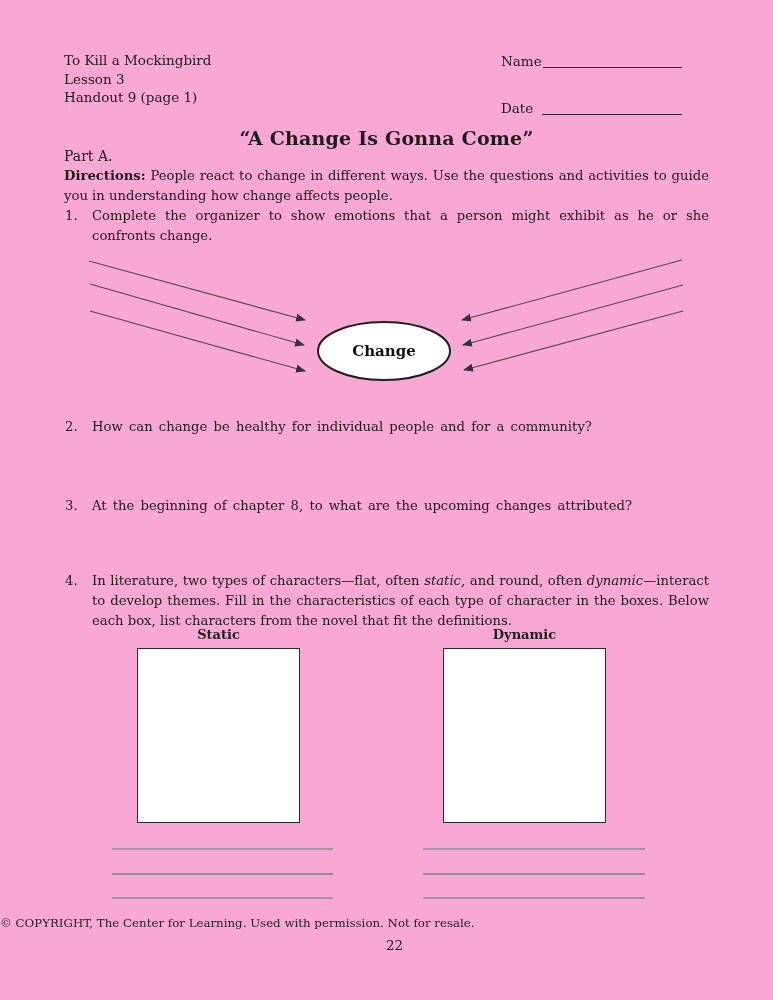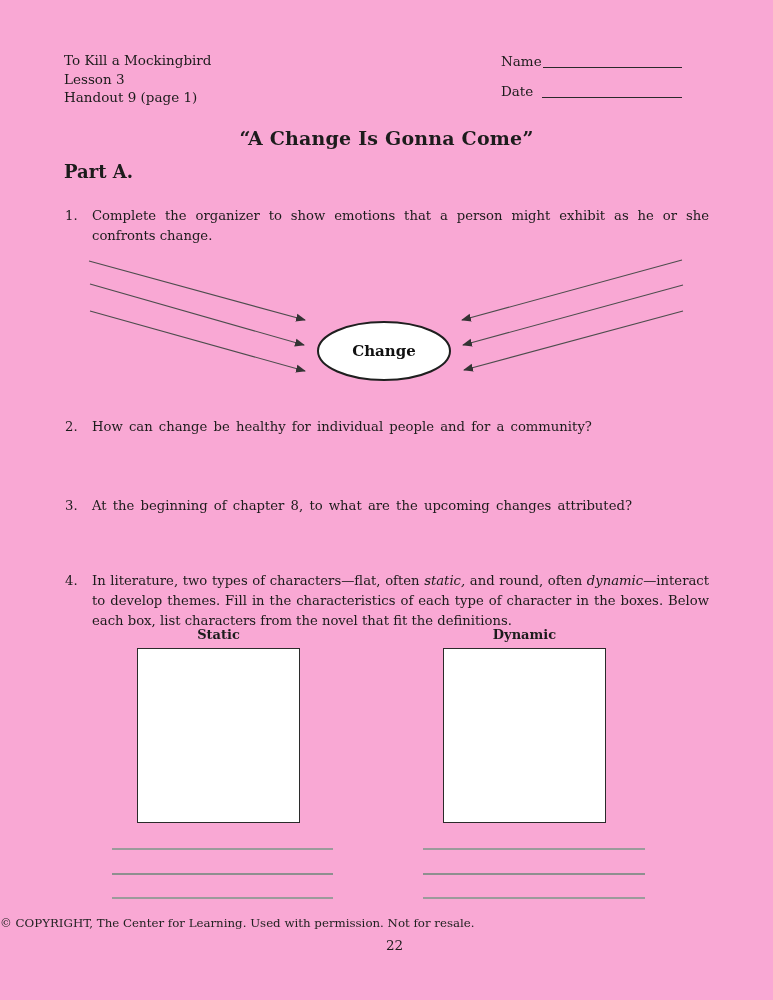--- a/index.html
+++ b/index.html
@@ -15,34 +15,34 @@
   
   .hdr-left {
     position: absolute; left: 64px; top: 51px;
     font-size: 13.5px; line-height: 18.7px; white-space: nowrap;
   }
   .blank-row {
     position: absolute; left: 501px; width: 181px;
     display: flex; font-size: 13.5px; line-height: 16px;
   }
   .name-row { top: 53px; }
-  .date-row { top: 83px; gap: 8px; }
+  .date-row { top: 100px; gap: 8px; }
   .fill-line {
     flex: 1; border-bottom: 1.4px solid #2a2a2a;
     margin-bottom: 1px; margin-left: 1px;
   }
   
   .title {
     position: absolute; left: 0; right: 0; top: 110px;
     text-align: center; font-size: 19px; font-weight: bold;
     letter-spacing: 0.2px; margin: 17px;
   }
   .part {
-    position: absolute; left: 64px; top: 161px;
-    font-size: 18px; font-weight: bold;
+    position: absolute; left: 64px; top: 148px;
+    font-size: 14px; font-weight: normal;
   }
   .directions {
     position: absolute; left: 64px; top: 166px; width: 645px;
     font-size: 13.2px; line-height: 19.5px; text-align: justify; margin: 0;
   }
   .question {
     position: absolute; left: 64px; width: 645px;
     font-size: 13.2px; line-height: 20px; text-align: justify;
     padding-left: 28px; box-sizing: border-box; margin: 0;
   }
@@ -105,20 +105,21 @@
   </div>
   <div class="blank-row date-row">
     <span>Date</span>
     <span class="fill-line"></span>
   </div>
 
   <h1 class="title">“A Change Is Gonna Come”</h1>
 
   <div class="part">Part A.</div>
 
+  <p class="directions"><b>Directions:</b><span> People react to change in different ways. Use the questions and activities to guide you in understanding how change affects people.</span></p>
 
   <div class="question q1">
     <span class="qnum">1.</span>
     <span>Complete the organizer to show emotions that a person might exhibit as he or she confronts change.</span>
   </div>
 
   <svg class="organizer-svg" width="660" height="155" viewBox="0 0 660 155">
     <defs>
       <marker id="ah" markerWidth="12" markerHeight="10" refX="9" refY="4.5" orient="auto" markerUnits="userSpaceOnUse">
         <path d="M0,0.5 L10,4.5 L0,8.5 Z" fill="#333333"></path>

